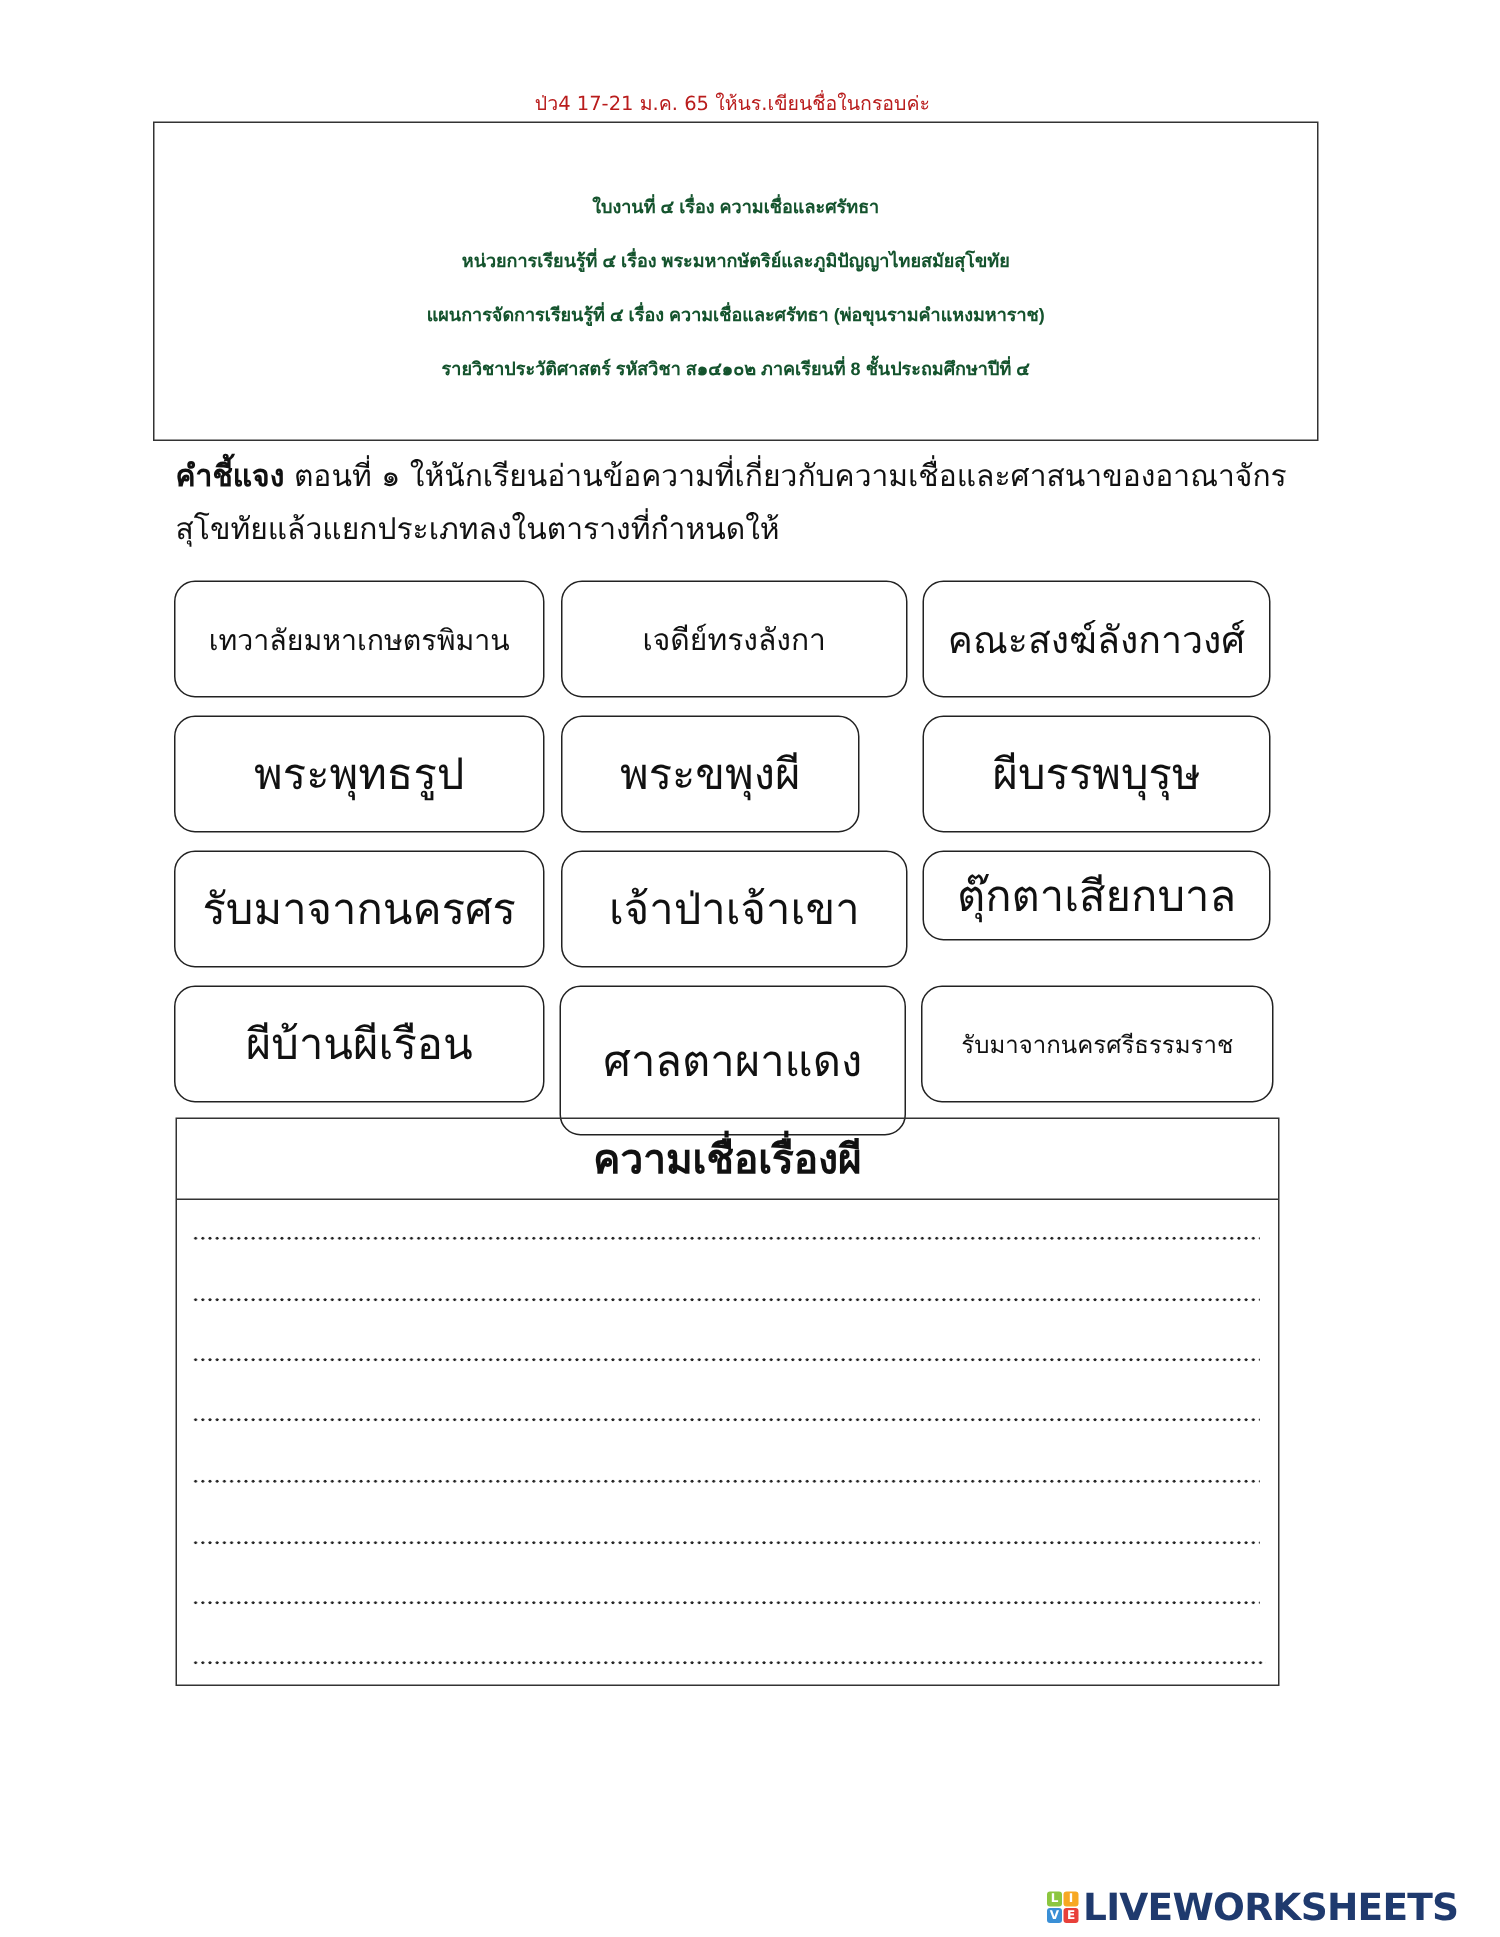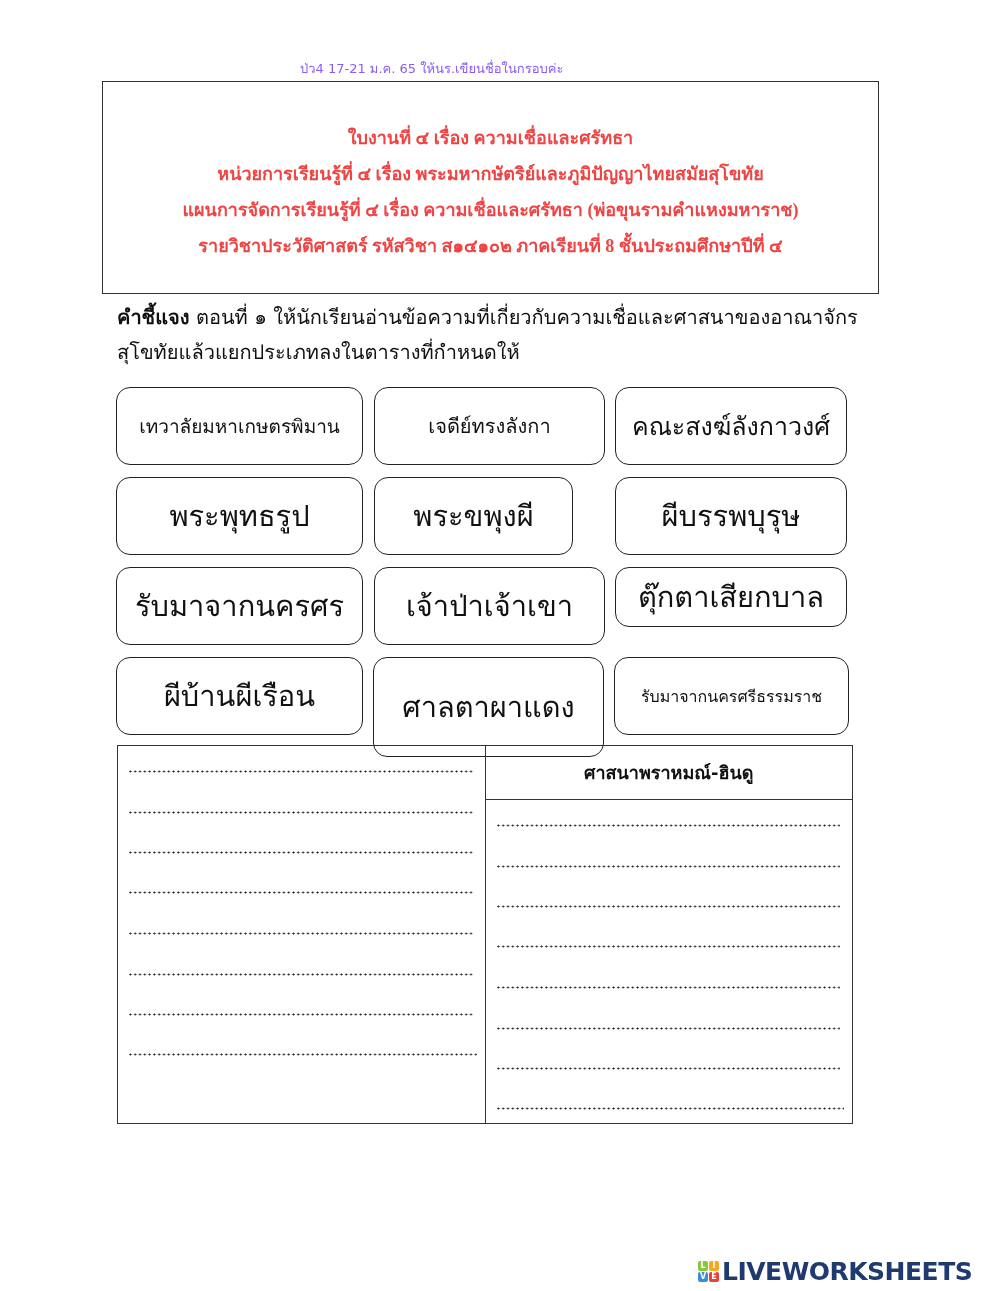--- a/index.html
+++ b/index.html
@@ -1,30 +1,30 @@
 <!DOCTYPE html>
 <html><head>
 <meta charset="utf-8">
 <style>
   * { box-sizing: border-box; margin: 0; padding: 0; }
   html, body { width: 1000px; height: 1291px; background: #ffffff; overflow: hidden; }
   body { position: relative; font-family: "DejaVu Sans", "Liberation Sans", sans-serif; color: #111; }
 
   .note {
-    position: absolute; left: 300px; top: 58px; width: 320px; text-align: left;
-    font-size: 13px; color: #8b5cf6; font-family: "DejaVu Sans", sans-serif;
+    position: absolute; left: 300px; top: 58px; width: 320px; text-align: right;
+    font-size: 13px; color: #b91c1c; font-family: "DejaVu Sans", sans-serif;
   }
   .header-box {
     position: absolute; left: 102px; top: 81px; width: 777px; height: 213px;
     border: 1.5px solid #333;
     padding-top: 38px;
   }
   .header-line {
-    text-align: center; font-weight: bold; font-size: 18px; line-height: 36px;
-    font-family: Liberation Serif, serif; color: #ef4444;
+    text-align: center; font-weight: bold; font-size: 12px; line-height: 36px;
+    font-family: Liberation Sans, sans-serif; color: #14532d;
   }
 
   .instructions {
     position: absolute; left: 117px; top: 300px; width: 760px;
     font-size: 20px; line-height: 35px; font-family: "DejaVu Sans", sans-serif;
   }
   .instructions .lead { font-weight: bold; }
 
   .cards {
     position: absolute; left: 116px; top: 387px; width: 736px;
@@ -99,33 +99,21 @@
   <div class="card" style="left:258px;top:180px;width:231px;height:78px;font-size:29px;">เจ้าป่าเจ้าเขา</div>
   <div class="card" style="left:499px;top:180px;width:232px;height:60px;font-size:29px;">ตุ๊กตาเสียกบาล</div>
 
   <div class="card" style="left:0;top:270px;width:247px;height:78px;font-size:29px;">ผีบ้านผีเรือน</div>
   <div class="card" style="left:257px;top:270px;width:231px;height:100px;font-size:29px;">ศาลตาผาแดง</div>
   <div class="card" style="left:498px;top:270px;width:235px;height:78px;font-size:16px;">รับมาจากนครศรีธรรมราช</div>
 </div>
 
 <div class="sort-table">
   <div class="col">
-    <div class="col-body">
-      <div class="dotline" style="top:24px"></div>
-      <div class="dotline" style="top:65px"></div>
-      <div class="dotline" style="top:105px"></div>
-      <div class="dotline" style="top:145px"></div>
-      <div class="dotline" style="top:186px"></div>
-      <div class="dotline" style="top:227px"></div>
-      <div class="dotline" style="top:267px"></div>
-      <div class="dotline" style="top:307px;right:8px"></div>
-    </div>
-  </div>
-  <div class="col">
-    <div class="col-head small">ศาสนาพราหมณ์-ฮินดู</div>
+    <div class="col-head big">ความเชื่อเรื่องผี</div>
     <div class="col-body">
       <div class="dotline" style="top:24px"></div>
       <div class="dotline" style="top:65px"></div>
       <div class="dotline" style="top:105px"></div>
       <div class="dotline" style="top:145px"></div>
       <div class="dotline" style="top:186px"></div>
       <div class="dotline" style="top:227px"></div>
       <div class="dotline" style="top:267px"></div>
       <div class="dotline" style="top:307px;right:8px"></div>
     </div>

